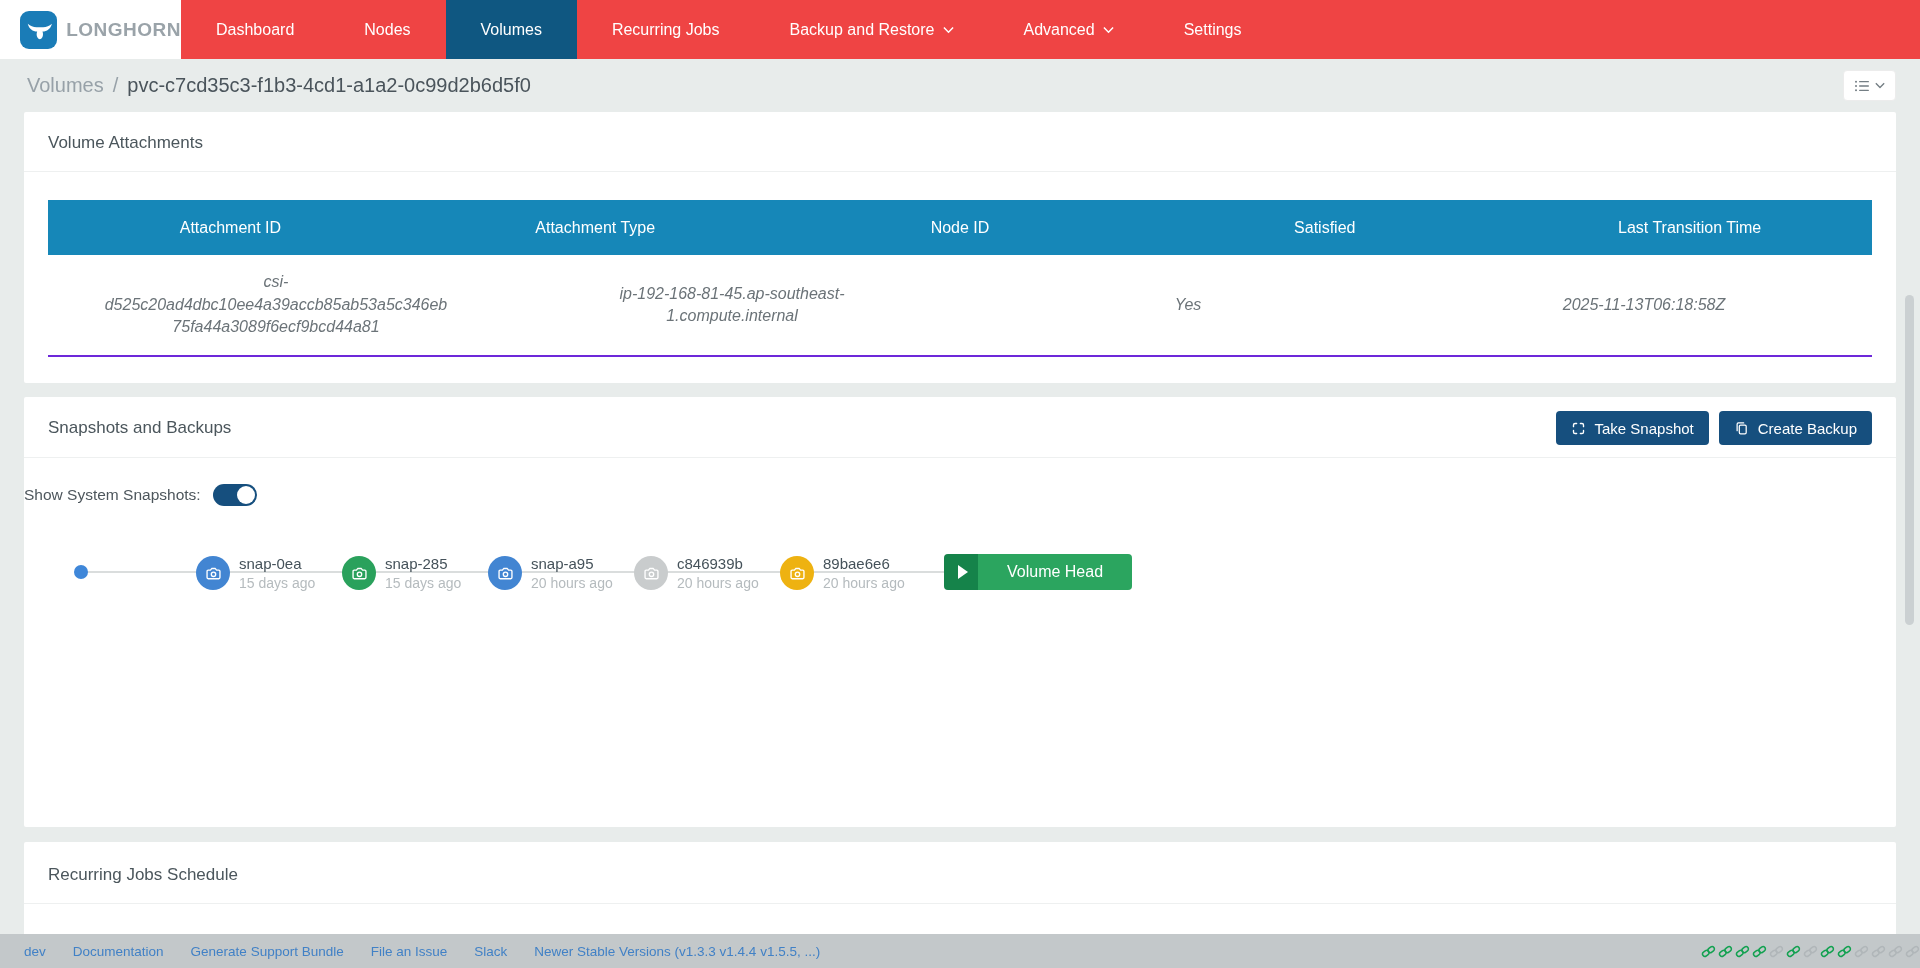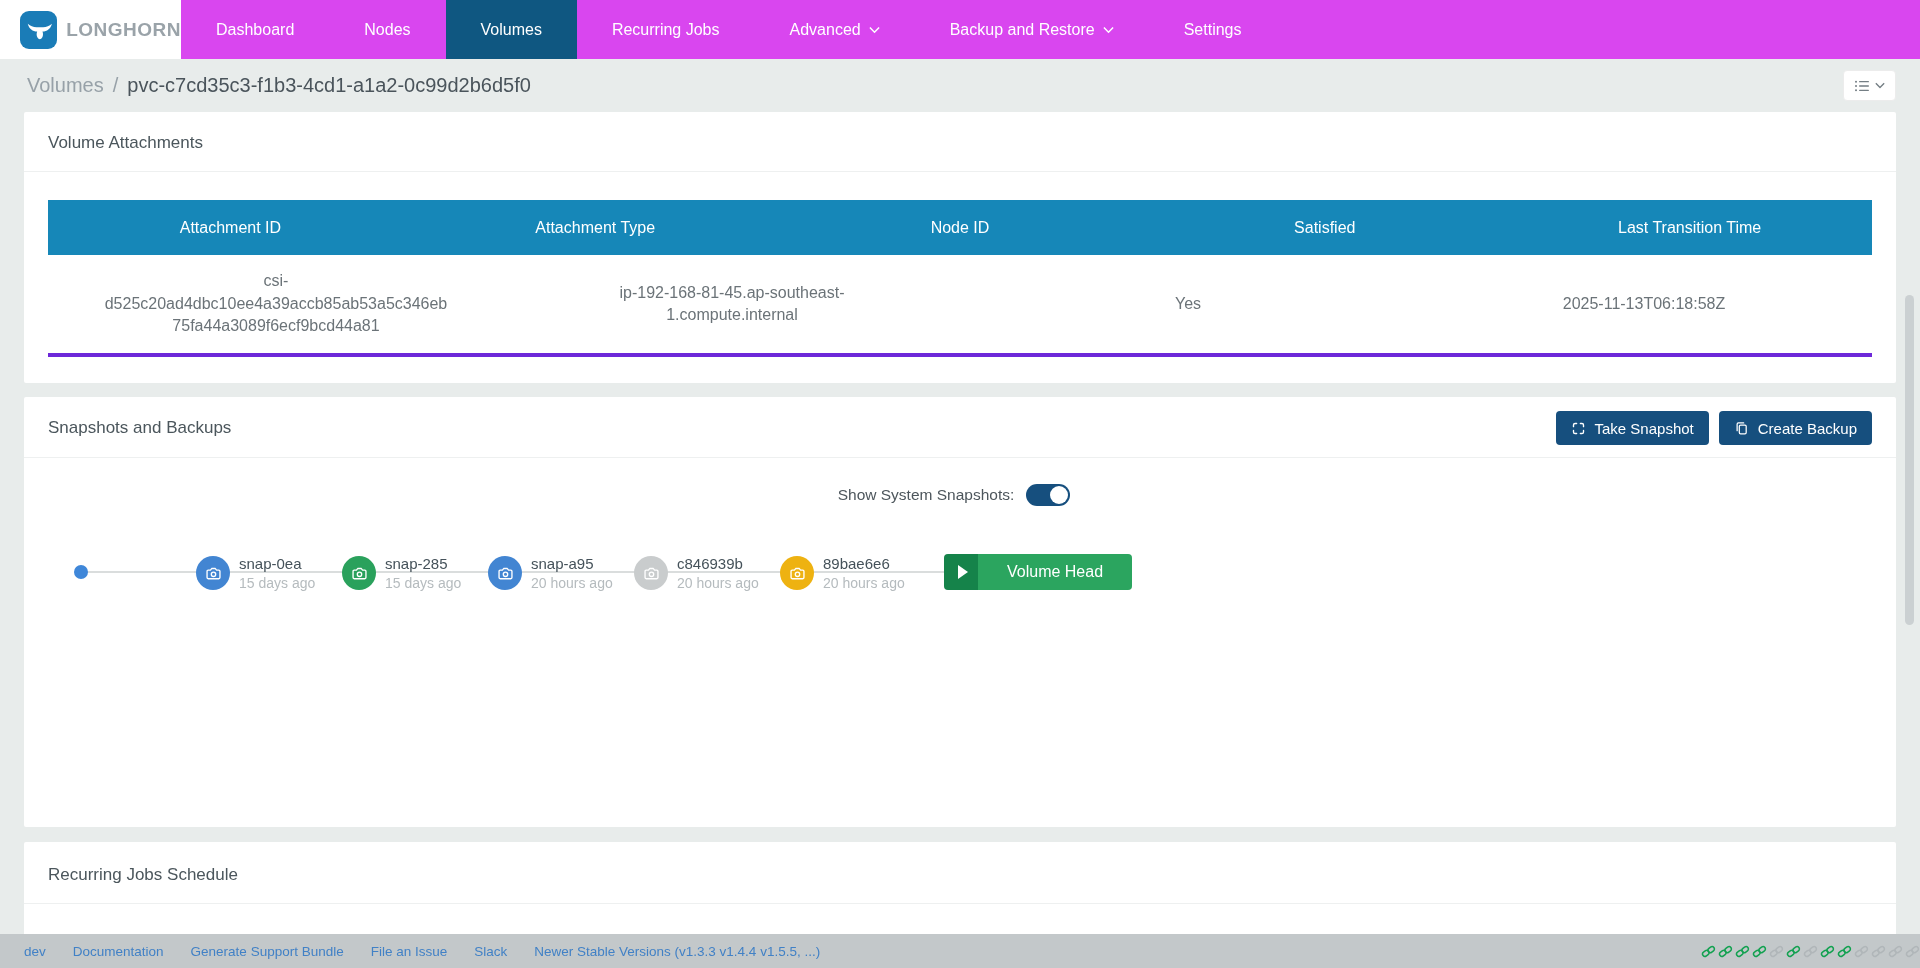--- a/index.html
+++ b/index.html
@@ -4,21 +4,21 @@
 <style>
   * { margin:0; padding:0; box-sizing:border-box; }
   html,body {
     width:1920px; height:968px; overflow:hidden;
     background:#e8eceb;
     font-family:"Liberation Sans", sans-serif;
     color:#4d565c;
   }
 
   
-  .topbar { display:flex; height:59px; background:#d946ef; }
+  .topbar { display:flex; height:59px; background:#ef4444; }
   .logo-area {
     width:181px; background:#ffffff; display:flex; align-items:center;
     gap:9px; padding-left:20px; cursor:pointer;
   }
   .logo-mark { width:38px; height:38px; border-radius:9px; background:#1a7cb7;
     display:flex; align-items:center; justify-content:center; }
   .logo-mark svg { width:30px; height:30px; }
   .brand-text { font-size:19px; font-weight:bold; letter-spacing:.5px; color:#9aa3a9; }
   .nav-items { display:flex; flex:1; }
   .nav-item {
@@ -53,41 +53,41 @@
     font-size:17px; font-weight:400; color:#4b565c;
     padding:21px 36px 18px 24px;
   }
   .card-divider { height:1px; background:#eef0f0; }
 
   
   .card-attachments { margin-bottom:14px; }
   .va-table { margin:28px 24px 0 24px; }
   .va-head { display:flex; background:#1687b8; height:55px; align-items:center; }
   .va-head .col { flex:1; text-align:center; color:#ffffff; font-size:16px; }
-  .va-row { display:flex; align-items:center; min-height:102px; border-bottom:4px solid #6d28d9; }
+  .va-row { display:flex; align-items:center; min-height:102px; border-bottom:2px solid #6d28d9;font-style:italic; }
   .va-row .col {
     flex:1; text-align:center; color:#6b7378; font-size:16px; line-height:1.4;
   }
   .va-row .col .cellwrap { max-width:345px; margin:0 auto; overflow-wrap:anywhere; }
   .card-attachments { padding-bottom:26px; }
 
   
   .card-snapshots { min-height:430px; margin-bottom:15px; position:relative; }
   .snap-header { display:flex; align-items:center; justify-content:space-between;
     padding:14px 24px 12px 24px; }
   .snap-header .card-title { padding:0; }
   .snap-buttons { display:flex; gap:10px; }
   .btn-primary {
     display:flex; align-items:center; gap:9px; height:34px; padding:8px 15px;
     background:#164f7e; color:#ffffff; border:none; border-radius:4px;
     font-size:15px; font-family:inherit; cursor:pointer;
   }
   .btn-primary svg { width:15px; height:15px; }
 
-  .toggle-row { display:flex; align-items:center; justify-content:center;
+  .toggle-row { display:flex; align-items:center; justify-content:flex-start;
     gap:12px; padding:26px 12px 0 0; }
   .toggle-label { font-size:15.5px; color:#4d565c; }
   .toggle {
     width:44px; height:22px; border-radius:11px; background:#164f7e;
     position:relative; cursor:pointer;
   }
   .toggle .knob {
     position:absolute; top:2px; width:18px; height:18px; border-radius:50%;
     background:#ffffff; left:2px;
   }
@@ -192,29 +192,29 @@
         </svg>
     </span>
     <span class="brand-text">LONGHORN</span>
   </div>
   <div class="nav-items">
     <div class="nav-item">Dashboard</div>
     <div class="nav-item">Nodes</div>
     <div class="nav-item active">Volumes</div>
     <div class="nav-item">Recurring Jobs</div>
     <div class="nav-item">
-      <span>Advanced</span>
+      <span>Backup and Restore</span>
       <span class="chev">
           <svg viewBox="0 0 12 8" style="color:#fff">
             <use href="#chev-down"></use>
           </svg>
         </span>
     </div>
     <div class="nav-item">
-      <span>Backup and Restore</span>
+      <span>Advanced</span>
       <span class="chev">
           <svg viewBox="0 0 12 8" style="color:#fff">
             <use href="#chev-down"></use>
           </svg>
         </span>
     </div>
     <div class="nav-item">Settings</div>
   </div>
 </nav>
 

